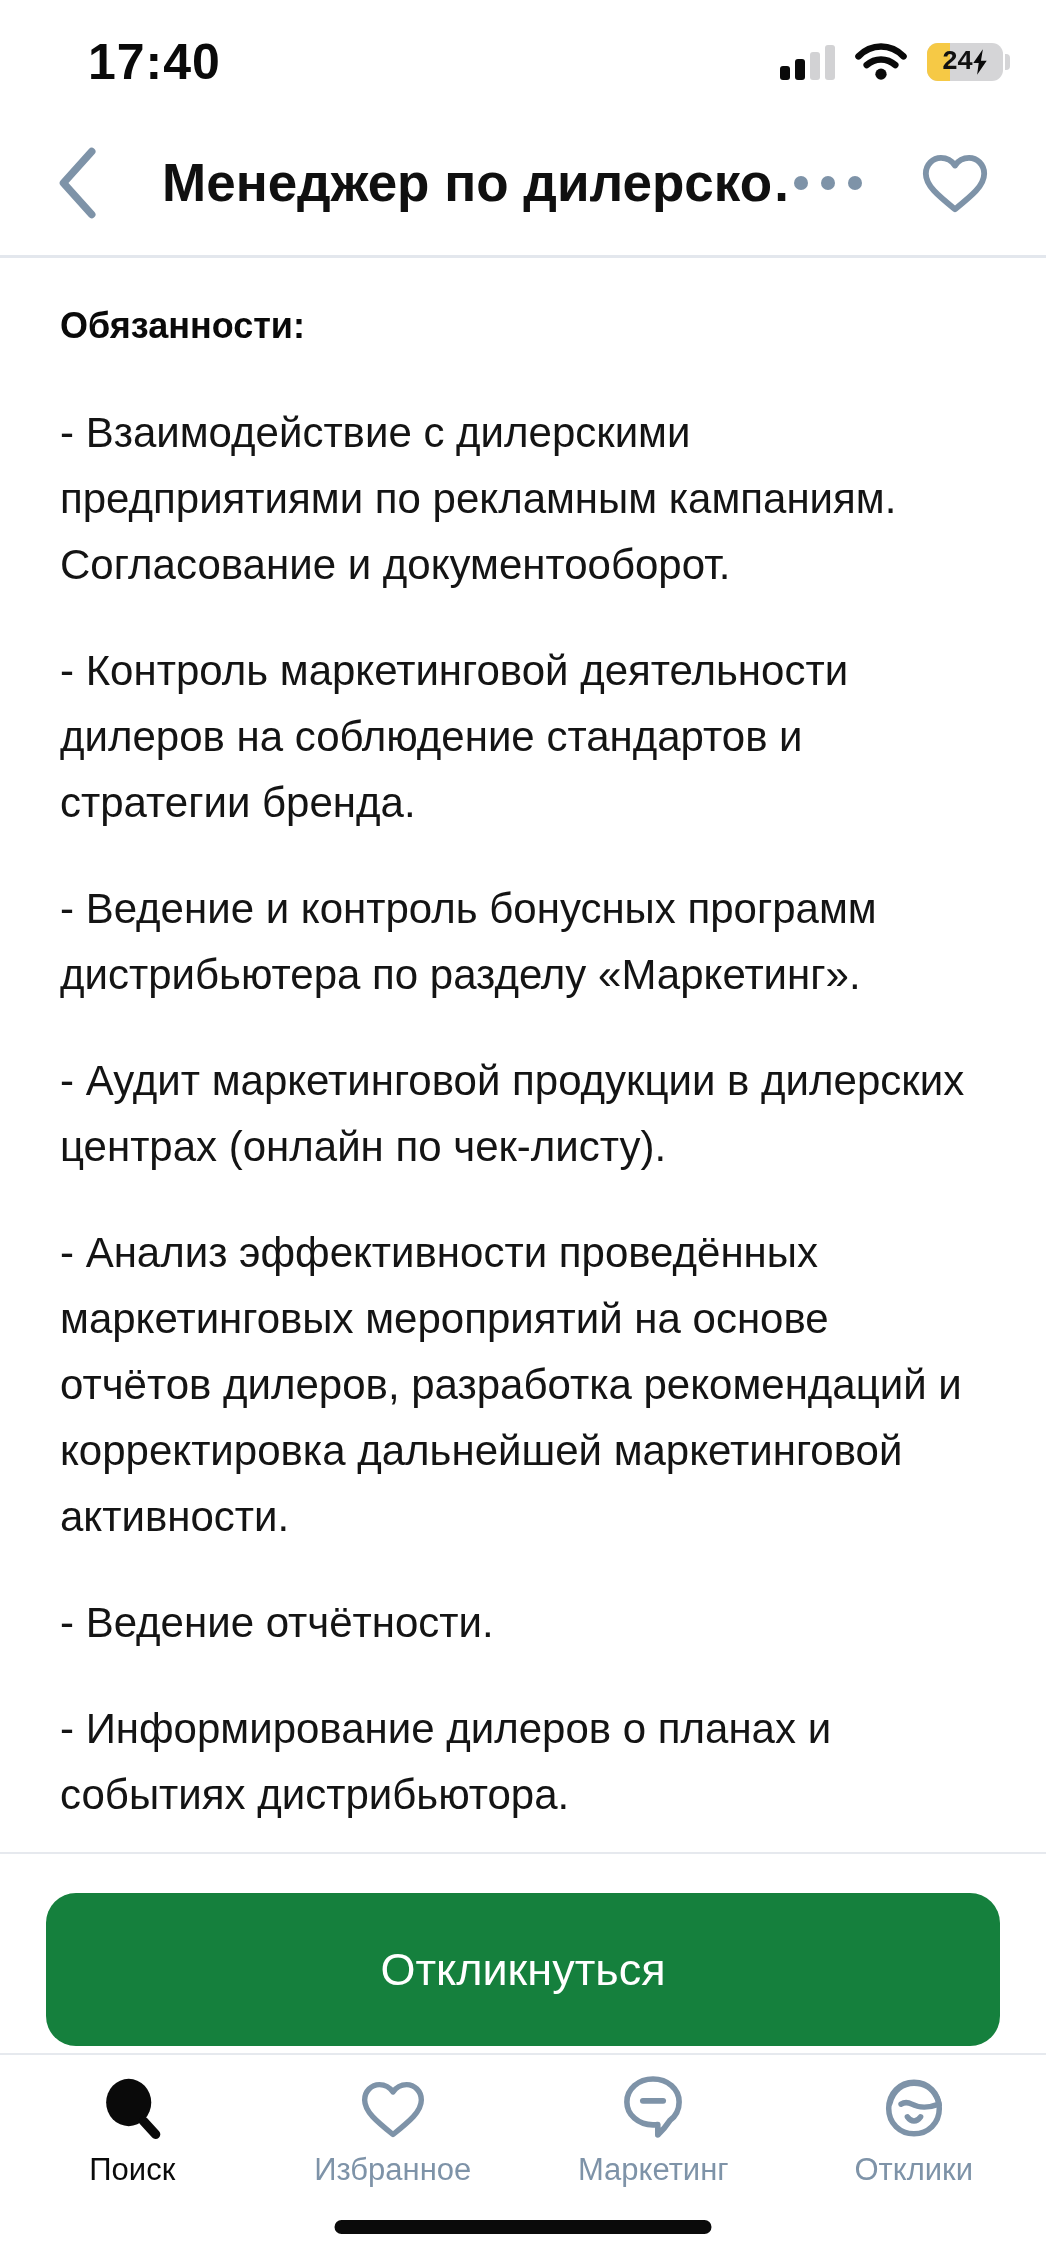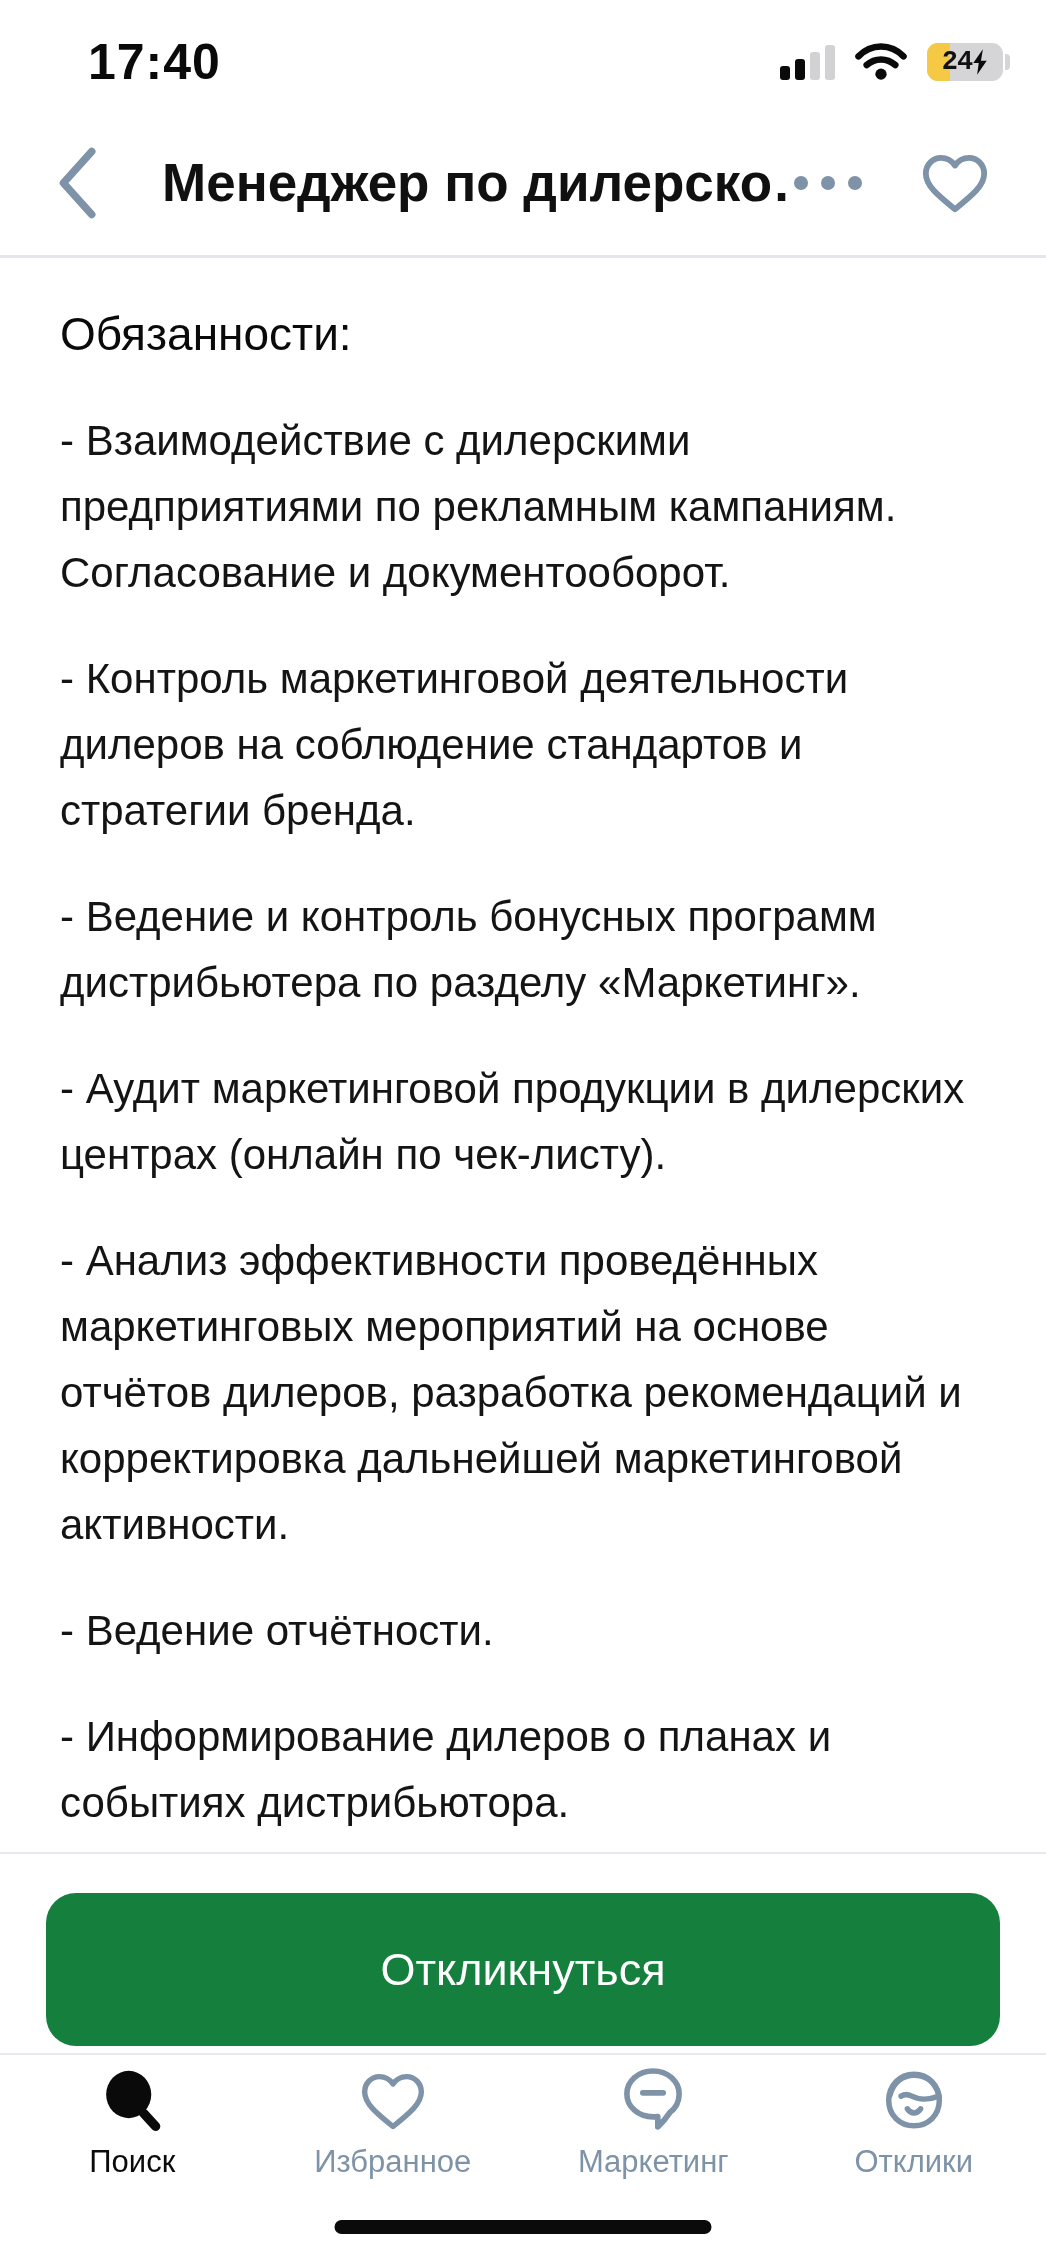--- a/index.html
+++ b/index.html
@@ -29,28 +29,28 @@
   .back-btn{width:56px;height:90px;display:flex;align-items:center;flex:none;cursor:pointer;}
   .nav-title{font-size:53px;font-weight:700;color:#101010;margin-left:52px;white-space:nowrap;
     overflow:hidden;flex:1 1 auto;}
   .dots{display:flex;gap:13px;align-items:center;margin-right:58px;cursor:pointer;padding:10px 0;}
   .dots i{width:14px;height:14px;border-radius:50%;background:#7e93a8;display:block;}
   .heart-btn{width:70px;height:70px;display:flex;align-items:center;justify-content:center;cursor:pointer;}
   .divider{height:3px;background:#e3e7ed;flex:none;}
   .divider-thin{height:2px;background:#e6e9ee;flex:none;}
   
   .content{flex:none;height:1594px;overflow:hidden;padding:36px 58px 0 60px;background:#fff;}
-  .content h2{font-size:46px;font-weight:400;margin:12px 0 46px 0;color:#0a0a0a;line-height:56px;}
+  .content h2{font-size:36px;font-weight:700;margin:4px 0 46px 0;color:#0a0a0a;line-height:56px;}
   .content .para{font-size:42px;line-height:66px;color:#141414;margin:0 0 40px 0;white-space:pre-line;}
   
   .apply-zone{height:199px;flex:none;display:flex;justify-content:center;align-items:flex-start;padding-top:39px;}
   .apply-btn{width:954px;height:153px;border:none;border-radius:30px;background:#15803d;color:#ffffff;
     font-family:"Liberation Sans",sans-serif;font-size:45px;display:flex;align-items:center;justify-content:center;cursor:pointer;}
   
-  .tabbar{height:196px;flex:none;display:flex;padding:8px 20px 0 20px;position:relative;gap:36px;}
+  .tabbar{height:196px;flex:none;display:flex;padding:16px 20px 0 20px;position:relative;gap:36px;}
   .tab{flex:1;display:flex;flex-direction:column;align-items:center;gap:12px;cursor:pointer;}
   .tab .ticon{height:70px;display:flex;align-items:flex-end;justify-content:center;}
   .tab .tlabel{font-size:31px;color:#7e93a8;line-height:34px;}
   .tab.active .tlabel{color:#0a0a0a;font-weight:400;}
   .home-indicator{position:absolute;left:50%;transform:translateX(-50%);bottom:17px;width:377px;height:14px;
     border-radius:8px;background:#0a0a0a;}
   svg{display:block;}
 </style>
 </head>
 <body>

